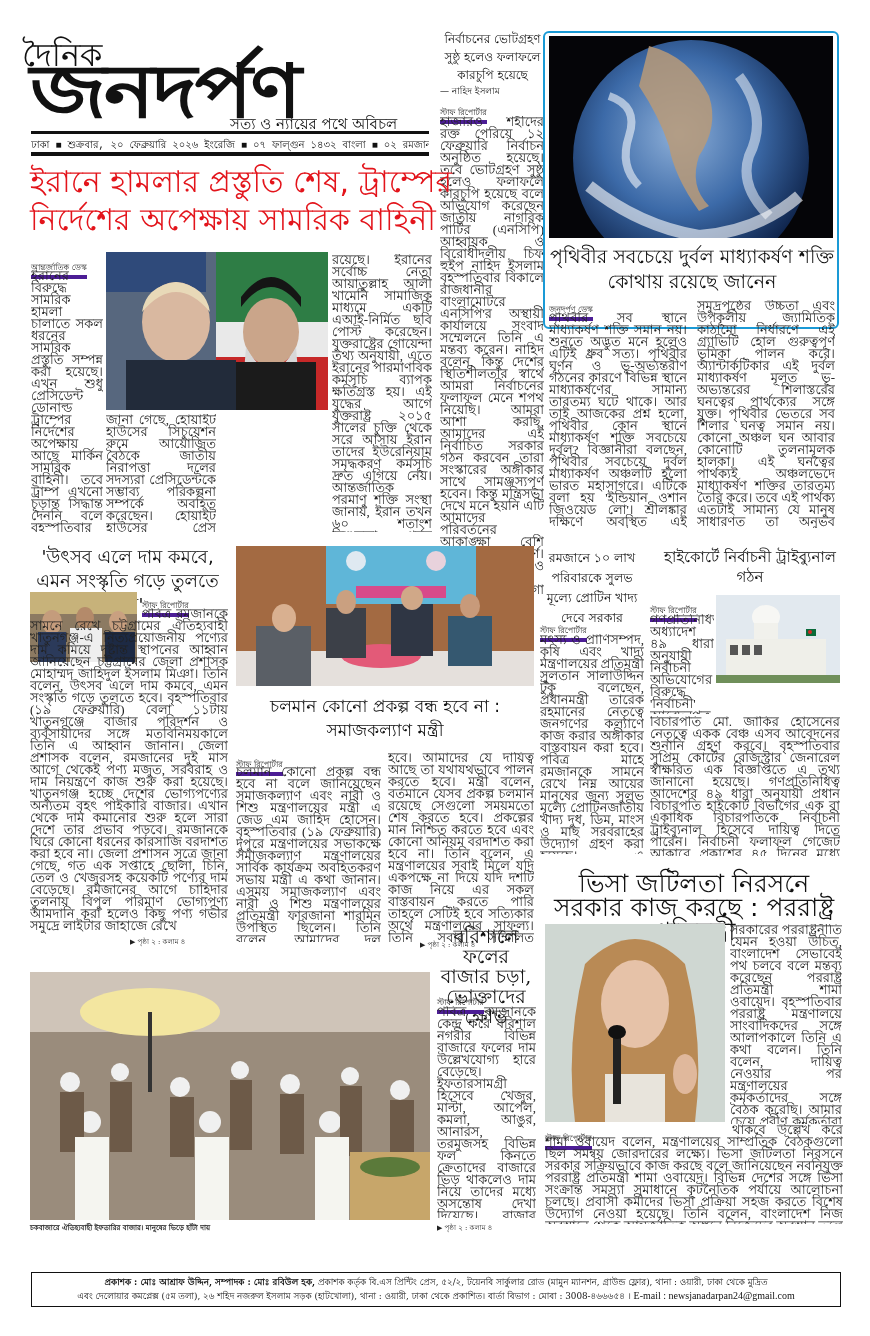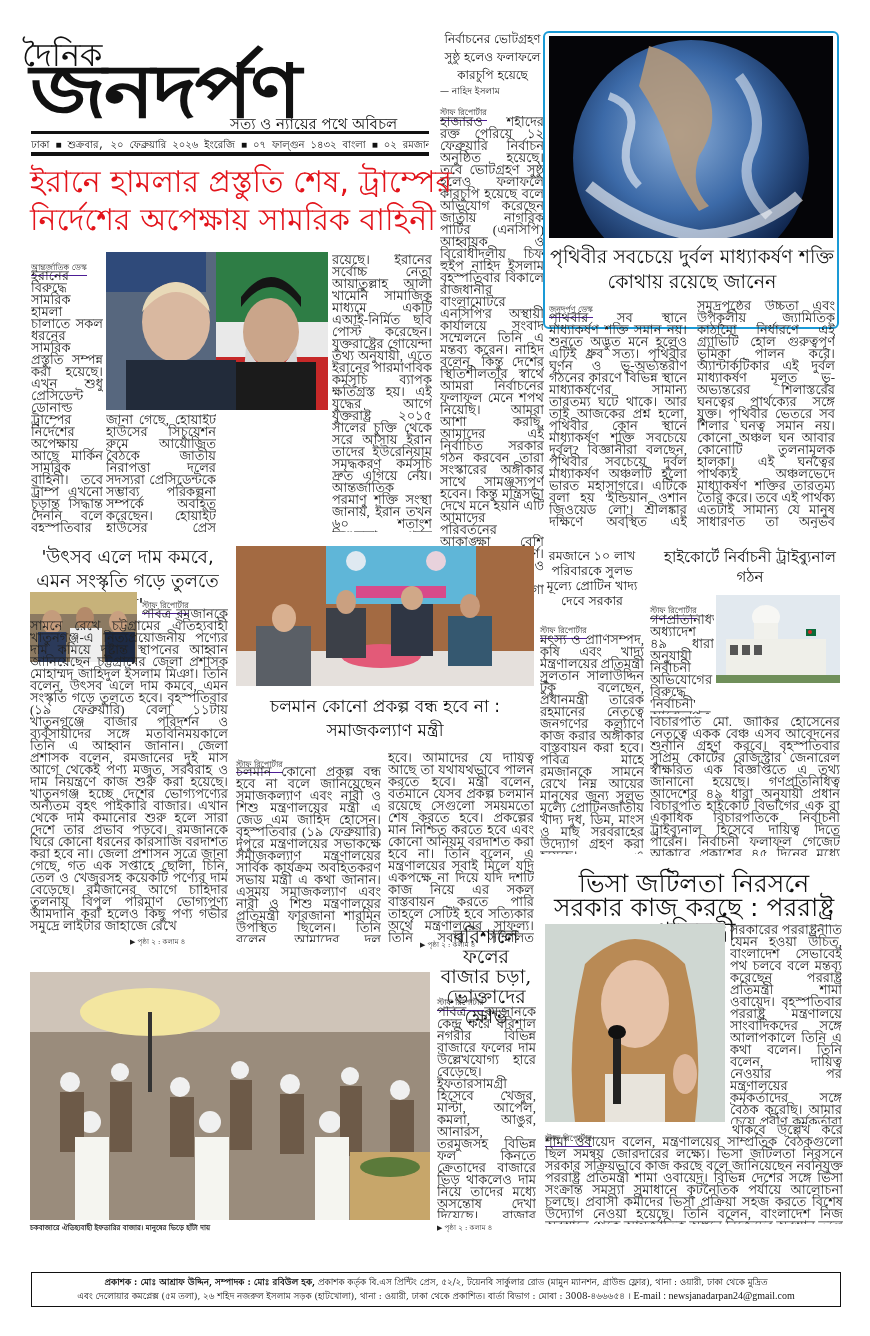--- a/index.html
+++ b/index.html
@@ -1,20 +1,20 @@
 <!DOCTYPE html>
 <html><head>
 <meta charset="utf-8">
 <style>
   * { box-sizing: border-box; margin: 0; padding: 0; }
   html, body { width: 870px; height: 1336px; background: #ffffff; overflow: hidden; }
   body { font-family: "DejaVu Sans", sans-serif; color: #111; position: relative; }
   .abs { position: absolute; }
   .body-text { font-family: Liberation Serif, serif; font-size: 13px; line-height: 12px; color: #222; text-align: justify; overflow: hidden; }
-  .byline { font-family: "DejaVu Serif", serif; font-size: 8px; color: #222; border-bottom: 1px solid #4c1d95; display: inline-block; padding-bottom: 1px; }
+  .byline { font-family: "DejaVu Serif", serif; font-size: 8px; color: #222; border-bottom: 4px solid #4c1d95; display: inline-block; padding-bottom: 1px; }
   .head-black { font-family: "DejaVu Sans", sans-serif; color: #111; text-align: center; font-weight: normal; }
   .jump { font-size: 7px; color: #222; text-align: left; font-family: "DejaVu Serif", serif; }
   .photo { overflow: hidden; }
 
   
   #masthead-small { left: 22px; top: 30px; font-size: 32px; font-family: "DejaVu Serif", serif; }
   #masthead-big { left: 30px; top: 56px; font-size: 74px; font-weight: bold; letter-spacing: -2px; font-family: "DejaVu Sans", sans-serif; line-height: 70px; transform: scaleX(1.15); transform-origin: left top; }
   #masthead-slogan { left: 230px; top: 112px; font-size: 15px; font-family: "DejaVu Serif", serif; }
   #rule1 { left: 31px; top: 131px; width: 398px; height: 3px; background: #111; }
   #dateline { left: 31px; top: 137px; width: 398px; font-size: 10px; font-family: Liberation Mono, monospace; white-space: nowrap; overflow: hidden; text-align: center; }
@@ -137,21 +137,21 @@
   </svg>
 </div>
 <div class="abs head-black" style="left:236px; top:694px; width:298px; font-size:17px; line-height:24px;">চলমান কোনো প্রকল্প বন্ধ হবে না : সমাজকল্যাণ মন্ত্রী</div>
 <div class="abs" style="left:236px; top:752px;">
   <span class="byline">স্টাফ রিপোর্টার</span>
 </div>
 <div class="abs body-text" style="left:236px; top:766px; width:145px; height:176px;">চলমান কোনো প্রকল্প বন্ধ হবে না বলে জানিয়েছেন সমাজকল্যাণ এবং নারী ও শিশু মন্ত্রণালয়ের মন্ত্রী এ জেড এম জাহিদ হোসেন। বৃহস্পতিবার (১৯ ফেব্রুয়ারি) দুপুরে মন্ত্রণালয়ের সভাকক্ষে সমাজকল্যাণ মন্ত্রণালয়ের সার্বিক কার্যক্রম অবহিতকরণ সভায় মন্ত্রী এ কথা জানান। এসময় সমাজকল্যাণ এবং নারী ও শিশু মন্ত্রণালয়ের প্রতিমন্ত্রী ফারজানা শারমিন উপস্থিত ছিলেন। তিনি বলেন, আমাদের দল জনগণের ভোটে সরকার গঠন করেছে, তাই জনগণের প্রত্যাশা পূরণে কাজ করতে হবে।</div>
 <div class="abs body-text" style="left:388px; top:752px; width:146px; height:190px;">হবে। আমাদের যে দায়িত্ব আছে তা যথাযথভাবে পালন করতে হবে। মন্ত্রী বলেন, বর্তমানে যেসব প্রকল্প চলমান রয়েছে সেগুলো সময়মতো শেষ করতে হবে। প্রকল্পের মান নিশ্চিত করতে হবে এবং কোনো অনিয়ম বরদাশত করা হবে না। তিনি বলেন, এ মন্ত্রণালয়ের সবাই মিলে যদি একপক্ষে না দিয়ে যদি দশটি কাজ নিয়ে এর সকল বাস্তবায়ন করতে পারি তাহলে সেটিই হবে সত্যিকার অর্থে মন্ত্রণালয়ের সাফল্য। তিনি সবার সম্মিলিত প্রচেষ্টায় সমাজকল্যাণ মন্ত্রণালয়কে একটি কার্যকর মন্ত্রণালয় হিসেবে প্রতিষ্ঠা করার মাধ্যমে দেশের পবিত্র জনগোষ্ঠীর</div>
 <div class="abs jump" style="left:420px; top:939px; width:114px;">▶ পৃষ্ঠা ২ : কলাম ৪</div>
 
-<div class="abs" style="left:540px; top:548px; width:104px; font-size:12.5px; line-height:15px; text-align:center; font-family:'DejaVu Serif', serif;">রমজানে ১০ লাখ পরিবারকে সুলভ মূল্যে প্রোটিন খাদ্য দেবে সরকার</div>
+<div class="abs" style="left:540px; top:548px; width:104px; font-size:12.5px; line-height:20px; text-align:center; font-family:'DejaVu Serif', serif;">রমজানে ১০ লাখ পরিবারকে সুলভ মূল্যে প্রোটিন খাদ্য দেবে সরকার</div>
 <div class="abs" style="left:540px; top:618px;">
   <span class="byline">স্টাফ রিপোর্টার</span>
 </div>
 <div class="abs body-text" style="left:540px; top:634px; width:104px; height:220px;">মৎস্য ও প্রাণিসম্পদ, কৃষি এবং খাদ্য মন্ত্রণালয়ের প্রতিমন্ত্রী সুলতান সালাউদ্দিন টুকু বলেছেন, প্রধানমন্ত্রী তারেক রহমানের নেতৃত্বে জনগণের কল্যাণে কাজ করার অঙ্গীকার বাস্তবায়ন করা হবে। পবিত্র মাহে রমজানকে সামনে রেখে নিম্ন আয়ের মানুষের জন্য সুলভ মূল্যে প্রোটিনজাতীয় খাদ্য দুধ, ডিম, মাংস ও মাছ সরবরাহের উদ্যোগ গ্রহণ করা হয়েছে। এ কার্যক্রমের আওতায় সারাদেশে প্রায় ১০ লক্ষাধিক পরিবারকে অন্তর্ভুক্ত করার পরিকল্পনা রয়েছে। এর ফলে বাজারে মূল্য স্থিতিশীল রাখার পাশাপাশি প্রান্তিক মানুষের পুষ্টি চাহিদা পূরণ সম্ভব হবে বলে আশা করা হচ্ছে।</div>
 
 <div class="abs head-black" style="left:650px; top:547px; width:200px; font-size:15px; line-height:20px;">হাইকোর্টে নির্বাচনী ট্রাইব্যুনাল গঠন</div>
 <div class="abs" style="left:650px; top:598px;">
   <span class="byline">স্টাফ রিপোর্টার</span>
 </div>
 <div class="abs body-text" style="left:650px; top:614px; width:64px; height:100px;">গণপ্রতিনিধিত্ব অধ্যাদেশ ৪৯ ধারা অনুযায়ী নির্বাচনী অভিযোগের বিরুদ্ধে 'নির্বাচনী' আবেদনপত্র শুনানির জন্য হাইকোর্টে নির্বাচনী ট্রাইব্যুনাল গঠন করা হয়েছে।</div>

